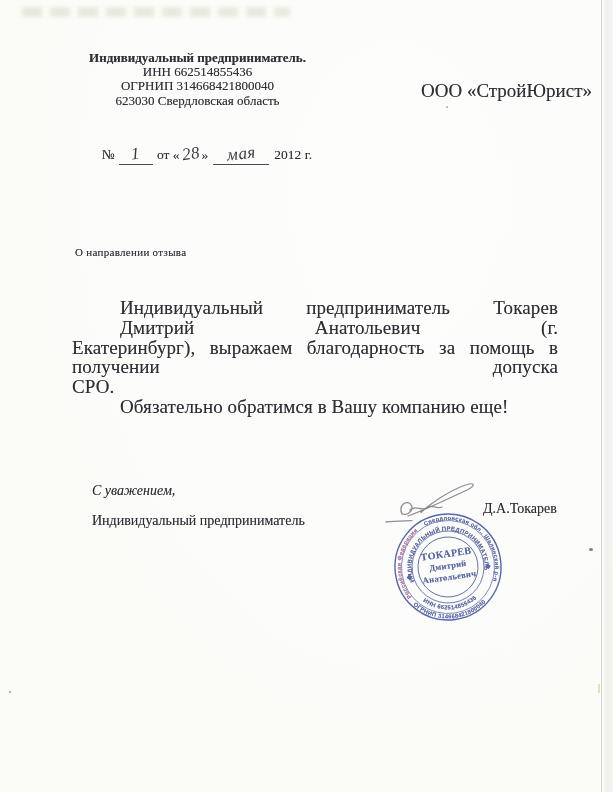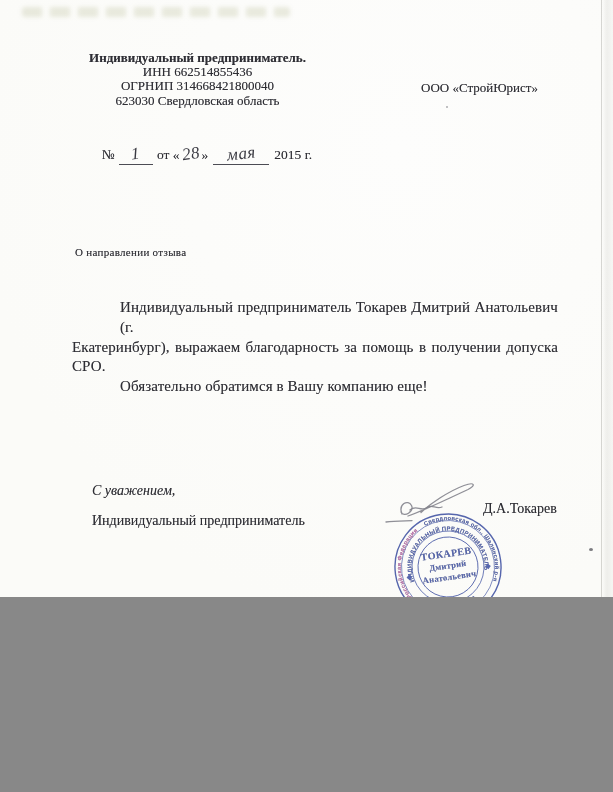--- a/index.html
+++ b/index.html
@@ -1,17 +1,17 @@
 <!DOCTYPE html>
 <html><head>
 <meta charset="utf-8">
 <style>
   html,body { margin:0; padding:0; background:#888; }
   .page {
-    position:relative; width:613px; height:597px; margin:0 auto;
+    position:relative; width:613px; height:792px; margin:0 auto;
     background:#fcfcfa;
     background-image: radial-gradient(ellipse at 65% 25%, #fdfdfc 0%, #fbfbf8 75%);
     font-family:"Liberation Serif", serif;
     color:#2e2e34;
     overflow:hidden;
     text-shadow: 0 0 0.4px rgba(46,46,56,0.45);
   }
   
   .ghost {
     position:absolute; left:22px; top:7px; width:268px; height:10px;
@@ -28,41 +28,41 @@
   .speck.s2 { left:9px;  top:691px; width:2px; height:2px; background:#9a9a94; }
   .speck.s3 { left:446px; top:106px; width:2px; height:2px; background:#77777d; opacity:.6; }
   .tick-yellow { position:absolute; left:598px; top:684px; width:2px; height:9px; background:#d9d09b; opacity:.65; }
 
   .header {
     position:absolute; left:77px; top:51px; width:241px;
     text-align:center; font-size:13px; line-height:14.2px;
   }
   .header .b { font-weight:bold; }
 
-  .recipient { position:absolute; left:421px; top:80px; font-size:13px; }
+  .recipient { position:absolute; left:421px; top:80px; font-size:19px; }
 
   .ref-line {
     position:absolute; left:102px; top:144px; font-size:13.5px;
     display:flex; align-items:baseline; white-space:nowrap;
   }
   .blank { display:inline-block; border-bottom:1px solid #4c4c54; text-align:center; }
   .blank.b1 { width:34px; margin:0 4px; }
   .blank.b2 { width:56px; margin:0 5px; }
   .hw {
     font-style:italic; font-size:17px; color:#3a3a42;
     display:inline-block; transform:rotate(-6deg);
     text-shadow:none; letter-spacing:.5px;
   }
   .hw.day { margin:0 2px; transform:rotate(-9deg); }
 
   .subject { position:absolute; left:75px; top:246px; font-weight:normal; font-size:11px; letter-spacing:.3px; }
 
   .body-text {
     position:absolute; left:72px; top:298px; width:486px;
-    font-size:15px; line-height:19.8px; letter-spacing:.1px;
+    font-size:19px; line-height:19.8px; letter-spacing:.1px;
   }
   .body-text .line { min-height:19.8px; }
   .body-text .j   { text-align:justify; text-align-last:justify; }
   .body-text .ind { padding-left:48px; }
 
   .closing-1 { position:absolute; left:92px; top:483px; font-size:14px;font-style:italic; }
   .closing-2 { position:absolute; left:92px; top:513px; font-size:14px; }
   .sig-name  { position:absolute; left:483px; top:501px; font-size:14px; }
 
   .sig-svg   { position:absolute; left:378px; top:478px; }
@@ -92,21 +92,21 @@
 
   <div class="recipient">ООО «СтройЮрист»</div>
 
   <div class="ref-line">
     <span>№</span>
     <span class="blank b1"><span class="hw">1</span></span>
     <span>от «</span>
     <span class="hw day">28</span>
     <span>»</span>
     <span class="blank b2"><span class="hw">мая</span></span>
-    <span>2015 г.</span>
+    <span>2012 г.</span>
   </div>
 
   <div class="subject">О направлении отзыва</div>
 
   <div class="body-text">
     <div class="line j ind">Индивидуальный предприниматель Токарев Дмитрий Анатольевич (г.</div>
     <div class="line j">Екатеринбург), выражаем благодарность за помощь в получении допуска</div>
     <div class="line">СРО.</div>
     <div class="line ind">Обязательно обратимся в Вашу компанию еще!</div>
   </div>

